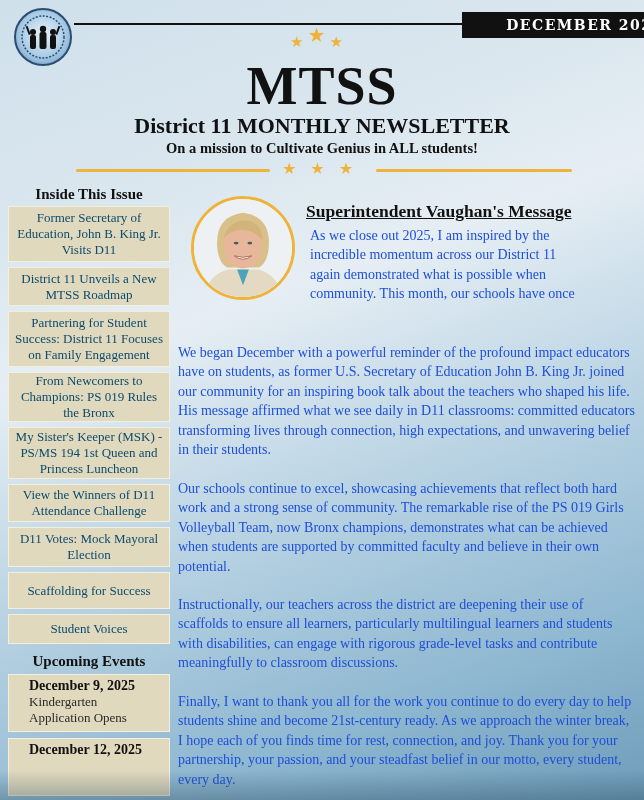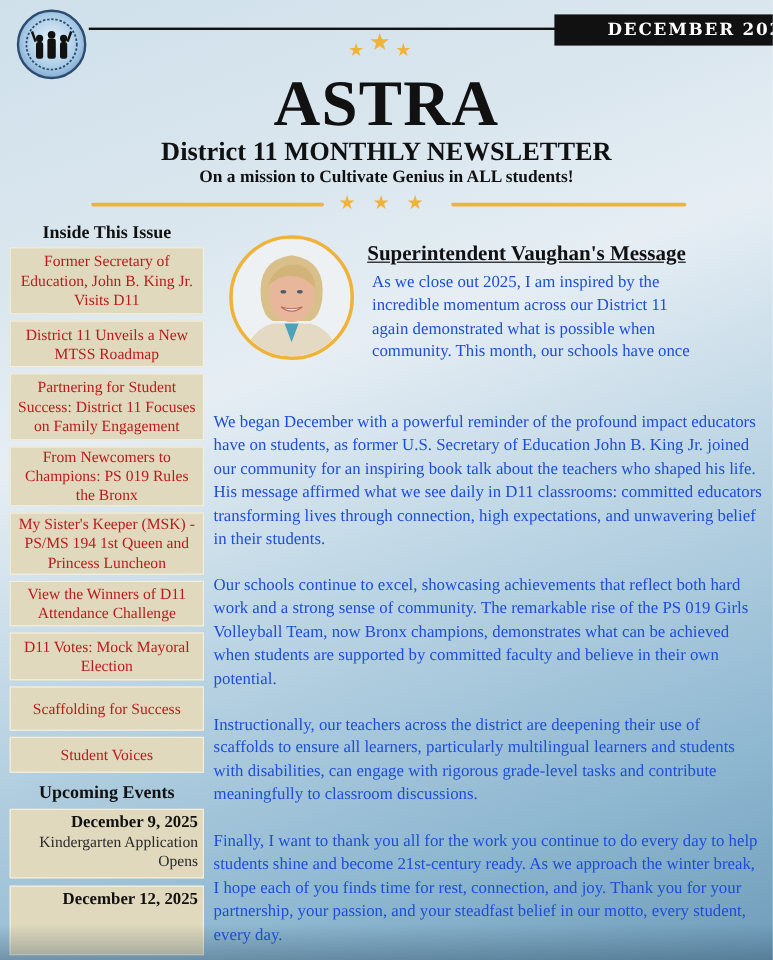--- a/index.html
+++ b/index.html
@@ -53,26 +53,26 @@
 
   
   .sidebar { position:absolute; left:8px; top:185px; width:162px; }
   .side-heading {
     text-align:center; font-family:"Liberation Serif", serif; font-weight:bold; font-size:15px;
     color:#111; margin:0 0 3px 0; height:18px; line-height:18px;
   }
   .issue-box {
     background:#e0d9bd; border:1px solid #f3efe0; box-sizing:border-box;
     text-align:center; font-family:"Liberation Serif", serif; font-size:13px; line-height:16px;
-    color:#b91c1c; padding:3px 4px; margin-bottom:5px; display:flex; align-items:center; justify-content:center;
+    color:#0c4a6e; padding:3px 4px; margin-bottom:5px; display:flex; align-items:center; justify-content:center;
   }
   .event-box {
     background:#e0d9bd; border:1px solid #f3efe0; box-sizing:border-box;
-    text-align:right; font-family:"Liberation Serif", serif; font-size:13px; line-height:16px;
-    color:#2a2a2a; padding:3px 4px; margin-bottom:6px;
+    text-align:left; font-family:"Liberation Serif", serif; font-size:13px; line-height:16px;
+    color:#2a2a2a; padding:3px 20px; margin-bottom:6px;
   }
   .event-date { font-weight:bold; font-size:14px; color:#111; }
 
   
   .portrait {
     position:absolute; left:191px; top:196px; width:104px; height:104px; border-radius:50%;
     border:3px solid #f0b33a; box-sizing:border-box; overflow:hidden;
     background: radial-gradient(circle at 50% 40%, #f4f6f7 0%, #dfe5e8 100%);
   }
   .portrait svg { width:100%; height:100%; display:block; }
@@ -114,21 +114,21 @@
   </div>
   <div class="header-rule"></div>
   <div class="date-badge">DECEMBER 2025</div>
 
   <div class="stars-top">
     <span class="star" style="font-size:15px">★</span>
     <span class="star" style="font-size:20px; position:relative; top:-5px">★</span>
     <span class="star" style="font-size:15px">★</span>
   </div>
 
-  <div class="title">ASTRA</div>
+  <div class="title">MTSS</div>
   <div class="subtitle">District 11 MONTHLY NEWSLETTER</div>
   <div class="tagline">On a mission to Cultivate Genius in ALL students!</div>
 
   <div class="divider">
     <div class="line-l"></div>
     <div class="stars-mid">
       <span class="star">★</span>
       <span class="star">★</span>
       <span class="star">★</span>
     </div>

